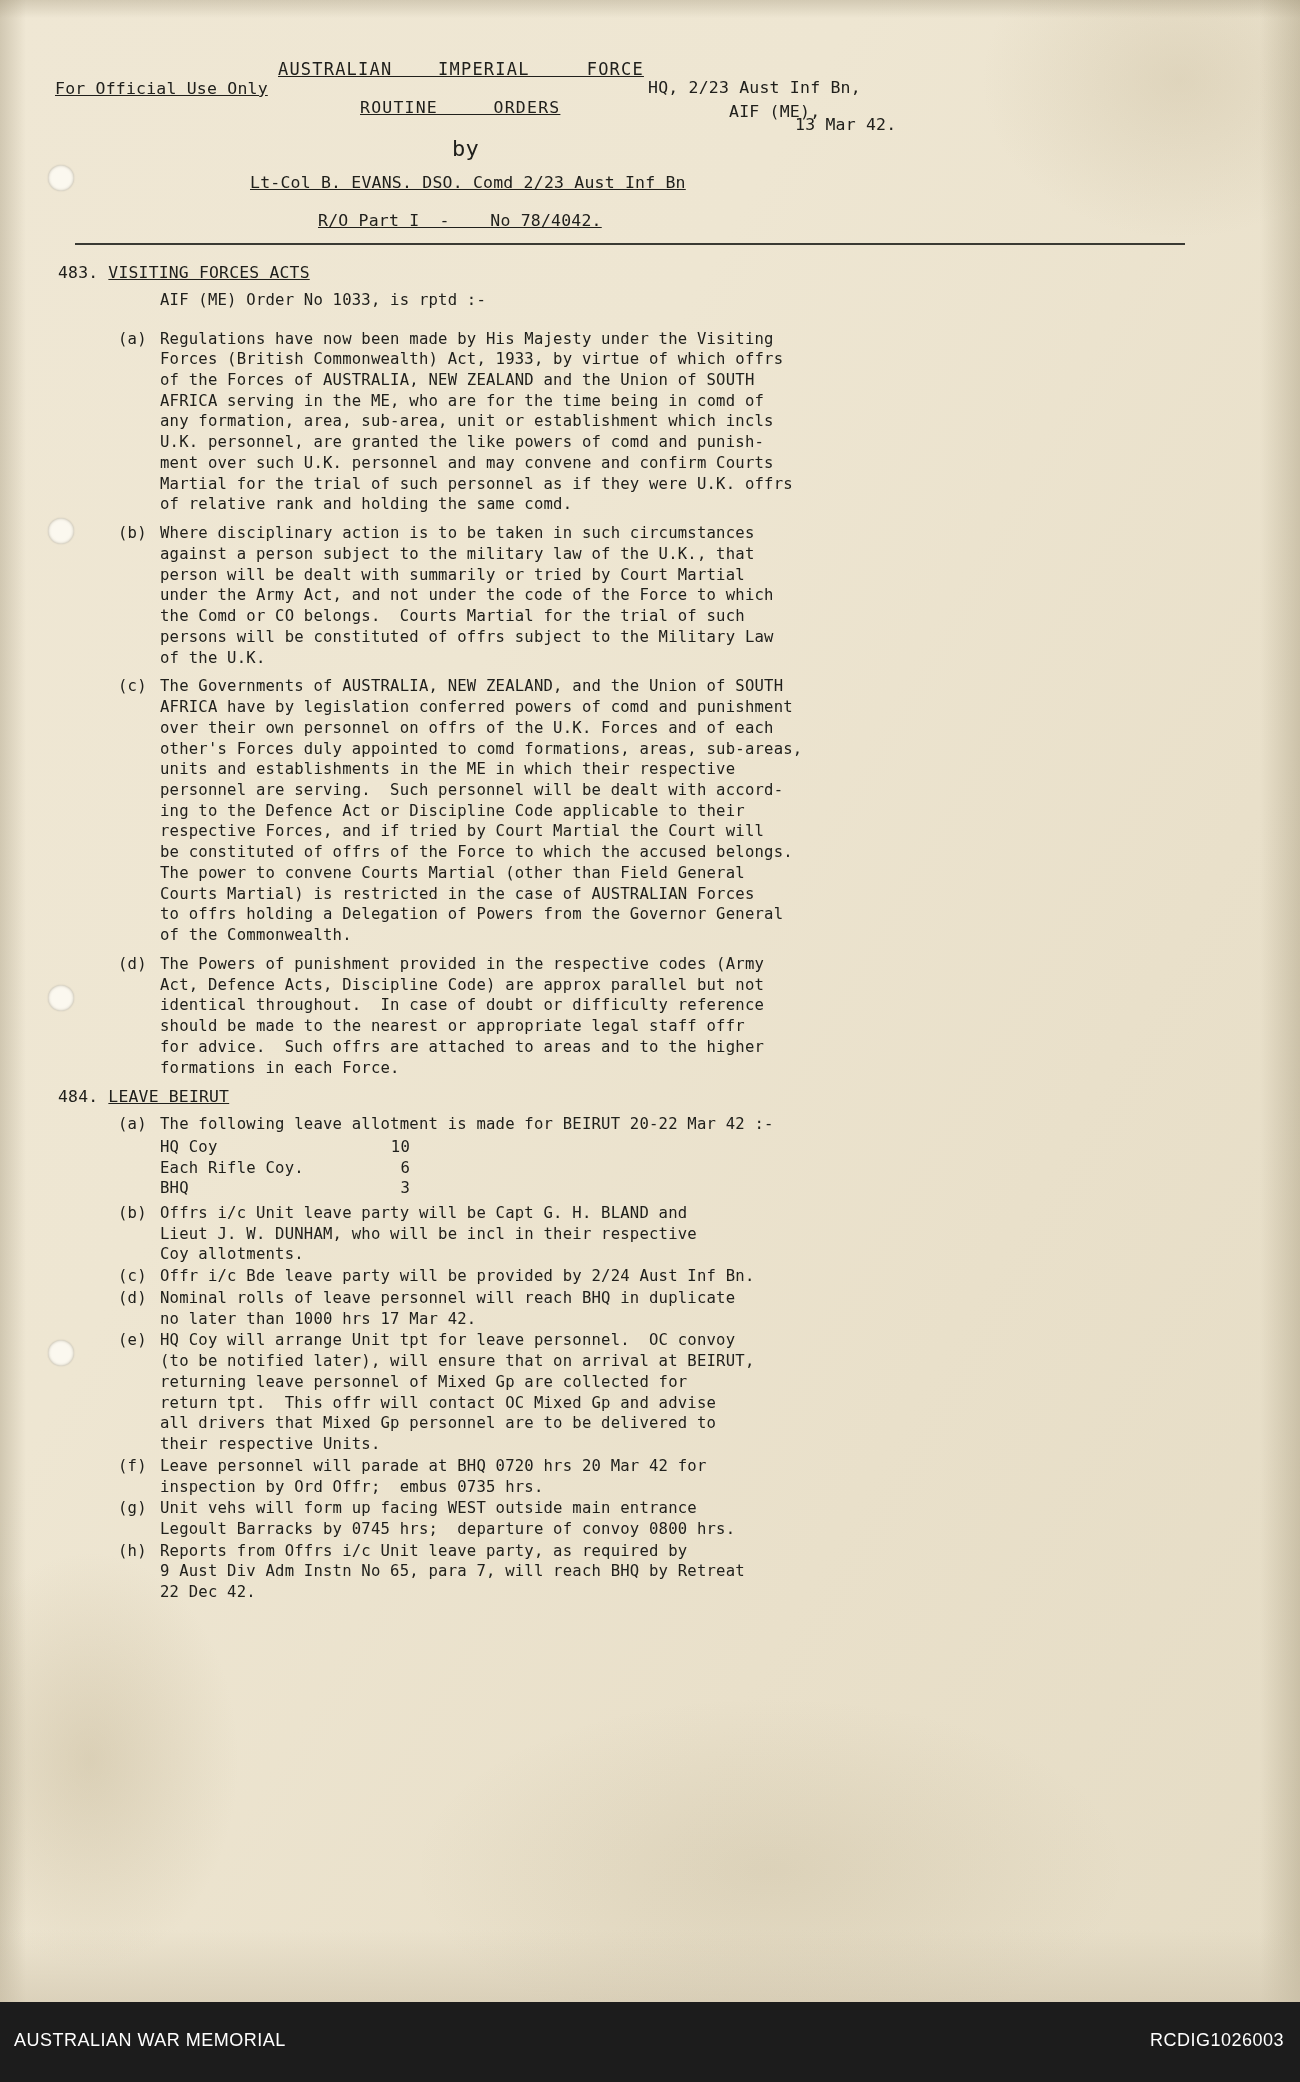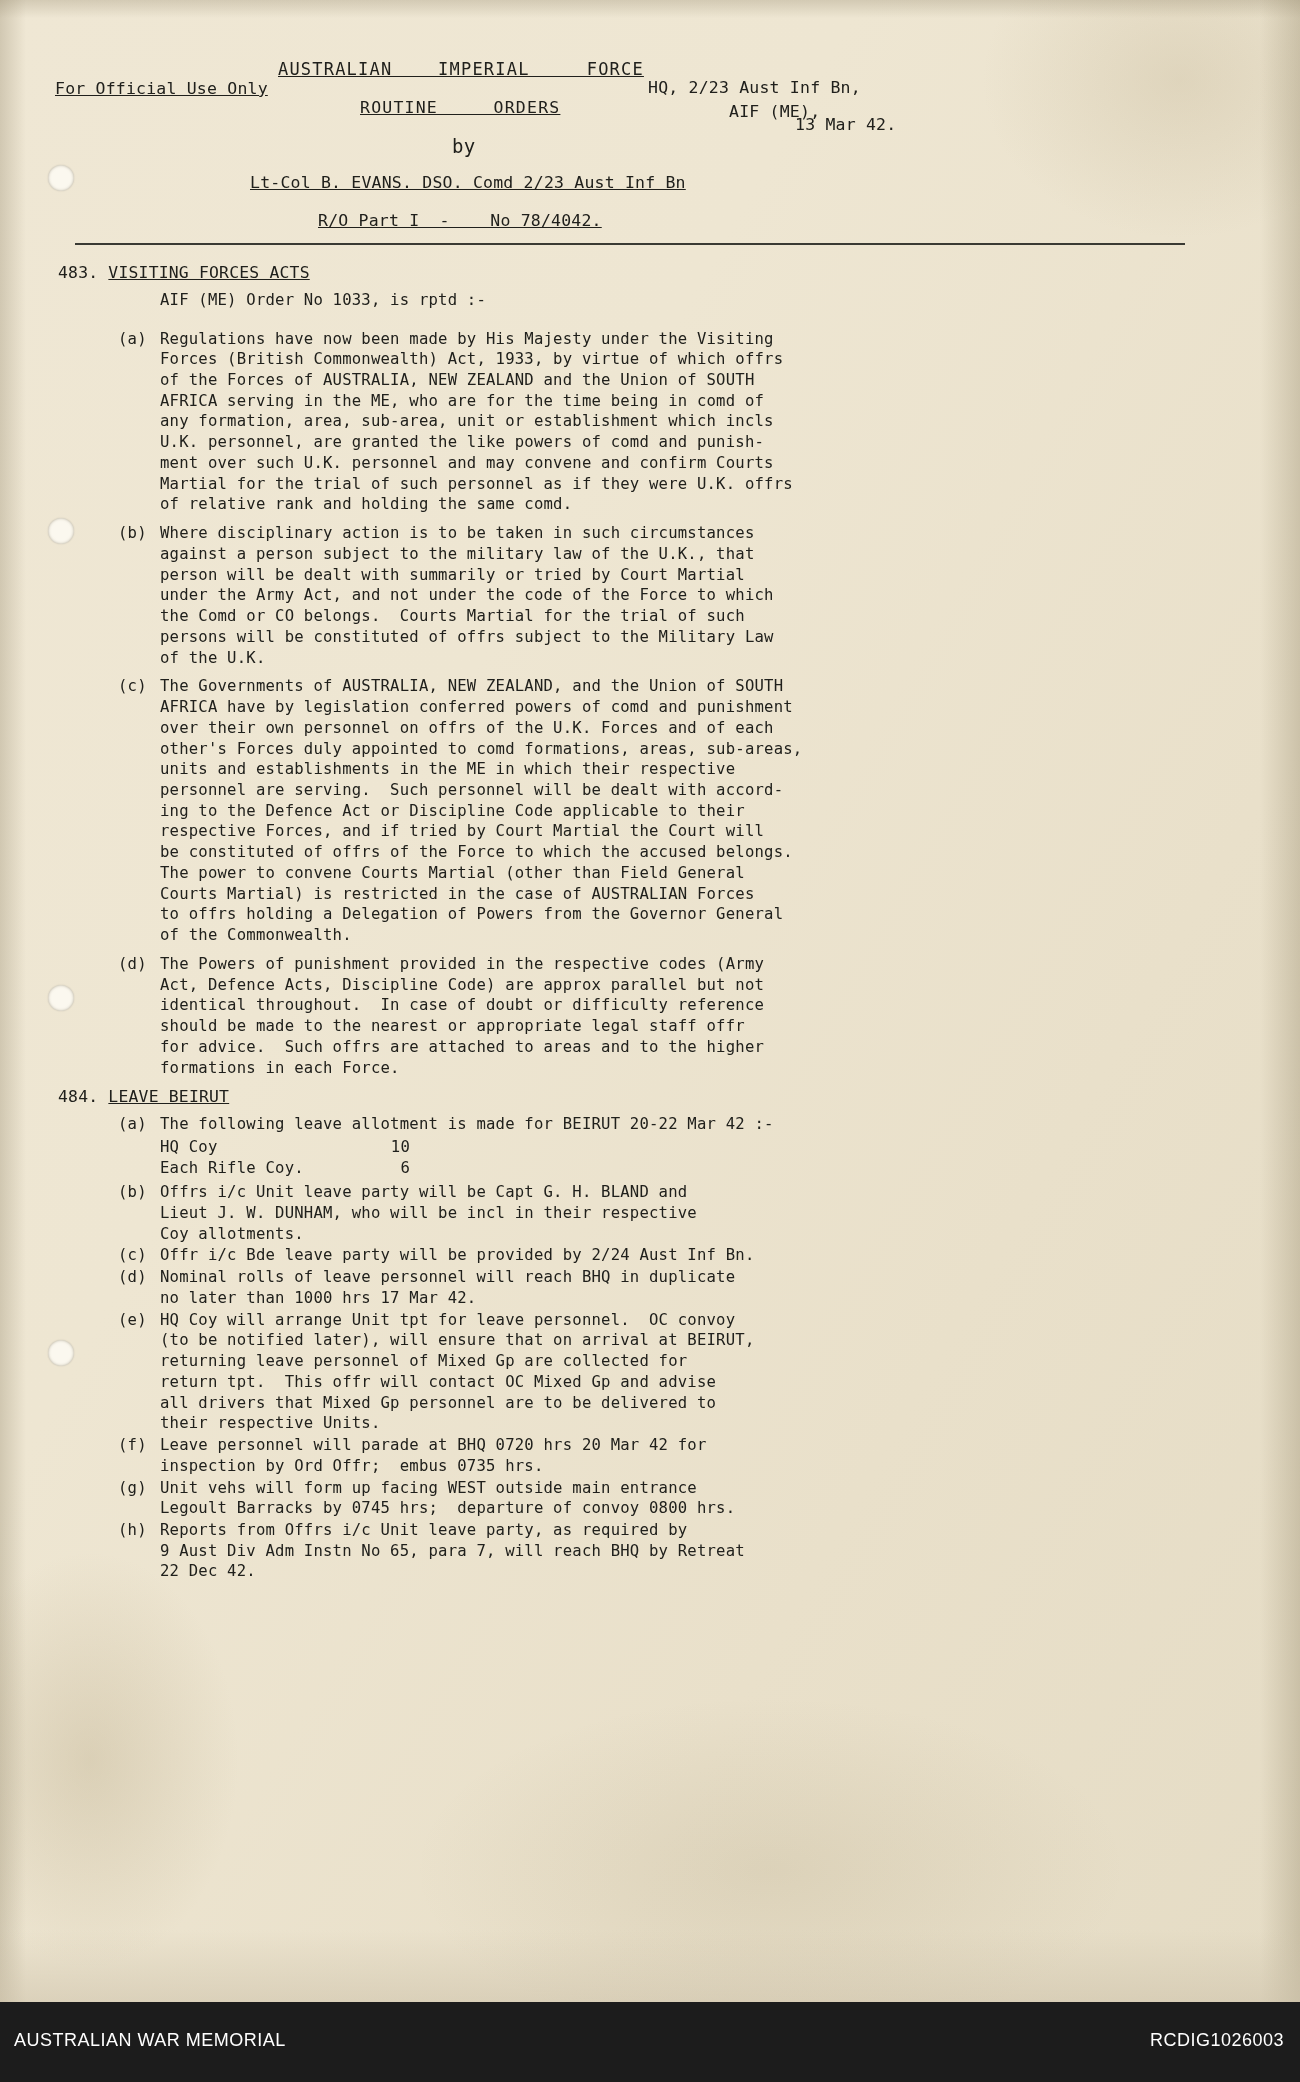--- a/index.html
+++ b/index.html
@@ -97,21 +97,21 @@
     white-space: pre;
   }
   .hdr-date {
     position: absolute;
     left: 795px; top: 114px;
     font-size: 16.5px;
   }
   .hdr-by {
     position: absolute;
     left: 452px; top: 134px;
-    font-size: 19px;
+    font-size: 22px;
   }
   .hdr-comd {
     position: absolute;
     left: 250px; top: 172px;
     font-size: 16.5px;
     text-decoration: underline;
   }
   .hdr-part {
     position: absolute;
     left: 318px; top: 210px;
@@ -297,20 +297,21 @@
         <div class="sec-head"><span class="sec-num">484.</span> <span class="sec-title">LEAVE BEIRUT</span></div>
 
         <div class="para" style="margin-bottom:2px;">
           <div class="para-lbl">(a)</div>
           <div class="para-txt">The following leave allotment is made for BEIRUT 20-22 Mar 42 :-</div>
         </div>
 
         <div class="alloc">
           <div class="alloc-row"><span class="alloc-label">HQ Coy</span><span class="alloc-val">10</span></div>
           <div class="alloc-row"><span class="alloc-label">Each Rifle Coy.</span><span class="alloc-val">6</span></div>
+          <div class="alloc-row"><span class="alloc-label">BHQ</span><span class="alloc-val">3</span></div>
         </div>
 
         <div class="para">
           <div class="para-lbl">(b)</div>
           <div class="para-txt">Offrs i/c Unit leave party will be Capt G. H. BLAND and
 Lieut J. W. DUNHAM, who will be incl in their respective
 Coy allotments.</div>
         </div>
         <div class="para">
           <div class="para-lbl">(c)</div>

